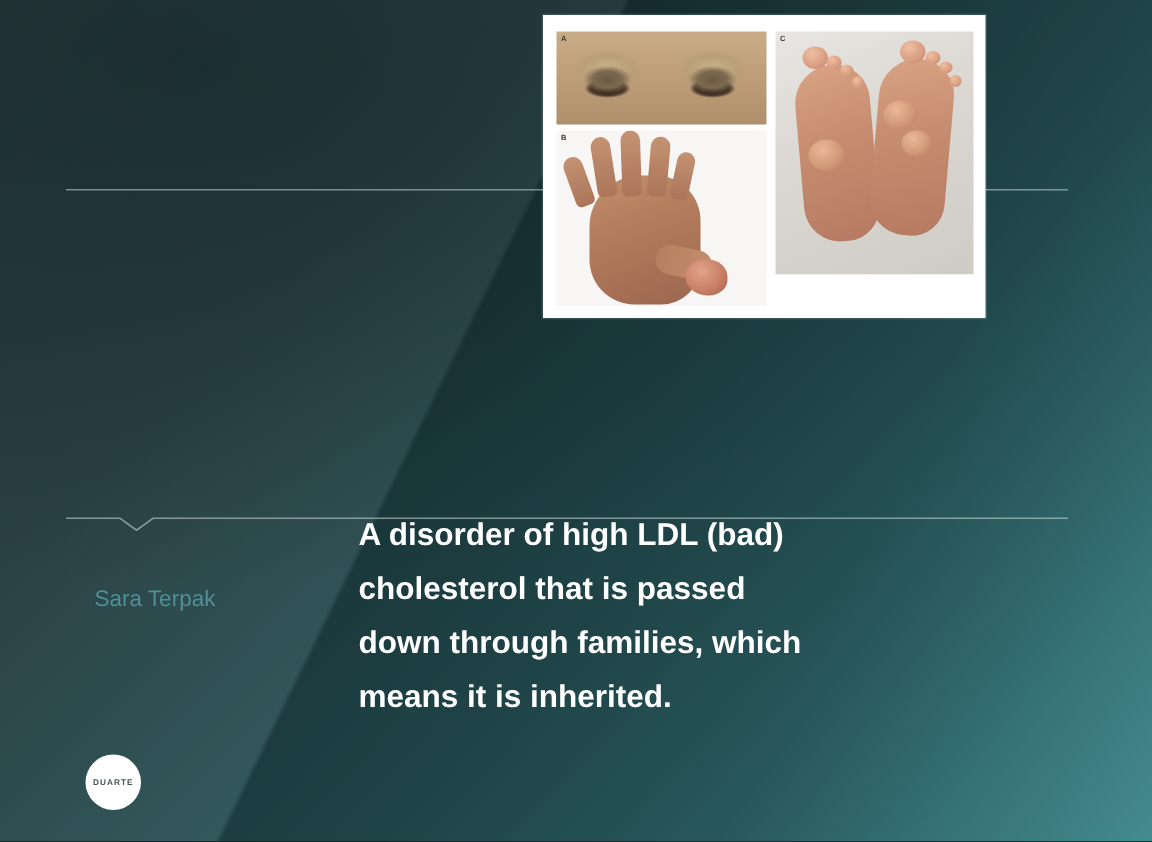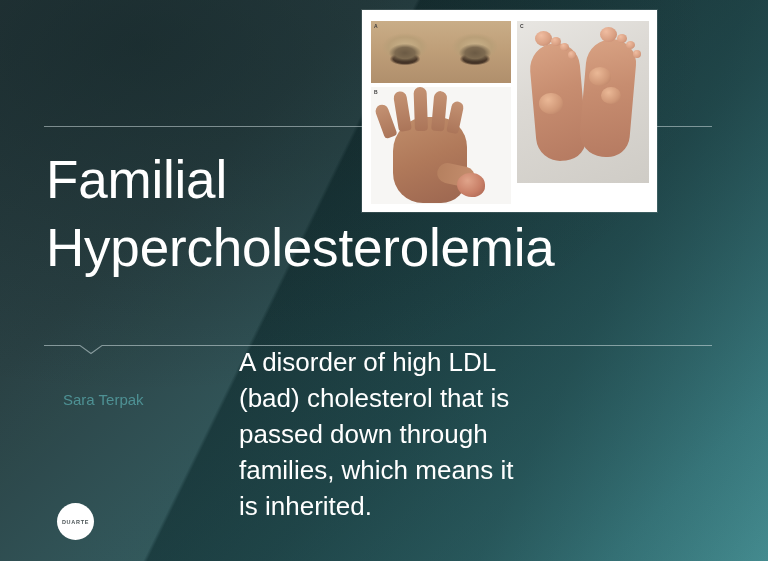--- a/index.html
+++ b/index.html
@@ -68,23 +68,23 @@
     z-index: 4;
   }
 
   
   .body-text {
     position: absolute;
     left: 239px;
     top: 318px;
     width: 300px;
     color: #ffffff;
-    font-size: 26px;
+    font-size: 21px;
     line-height: 36px;
-    font-weight: 400;
+    font-weight: 700;
     z-index: 4;
   }
 
   
   .author {
     position: absolute;
     left: 63px;
     top: 386px;
     color: #4e9194;
     font-size: 15px;
@@ -273,21 +273,20 @@
         <div class="toe" style="left:116px; top:29px; width:8px;  height:8px;"></div>
         <div class="lump" style="left:22px; top:72px; width:24px; height:21px;"></div>
         <div class="lump" style="left:72px; top:46px; width:22px; height:19px;"></div>
         <div class="lump" style="left:84px; top:66px; width:20px; height:17px;"></div>
       </div>
 
       <div class="panel-fill-white"></div>
     </div>
   </div>
 
-  <h1 class="title">Familial Hypercholesterolemia</h1>
 
   <p class="body-text">A disorder of high LDL (bad) cholesterol that is passed down through families, which means it is inherited.</p>
 
   <div class="author">Sara Terpak</div>
 
   <div class="logo">
     <span class="logo-text">DUARTE</span>
   </div>
 
 </div>

